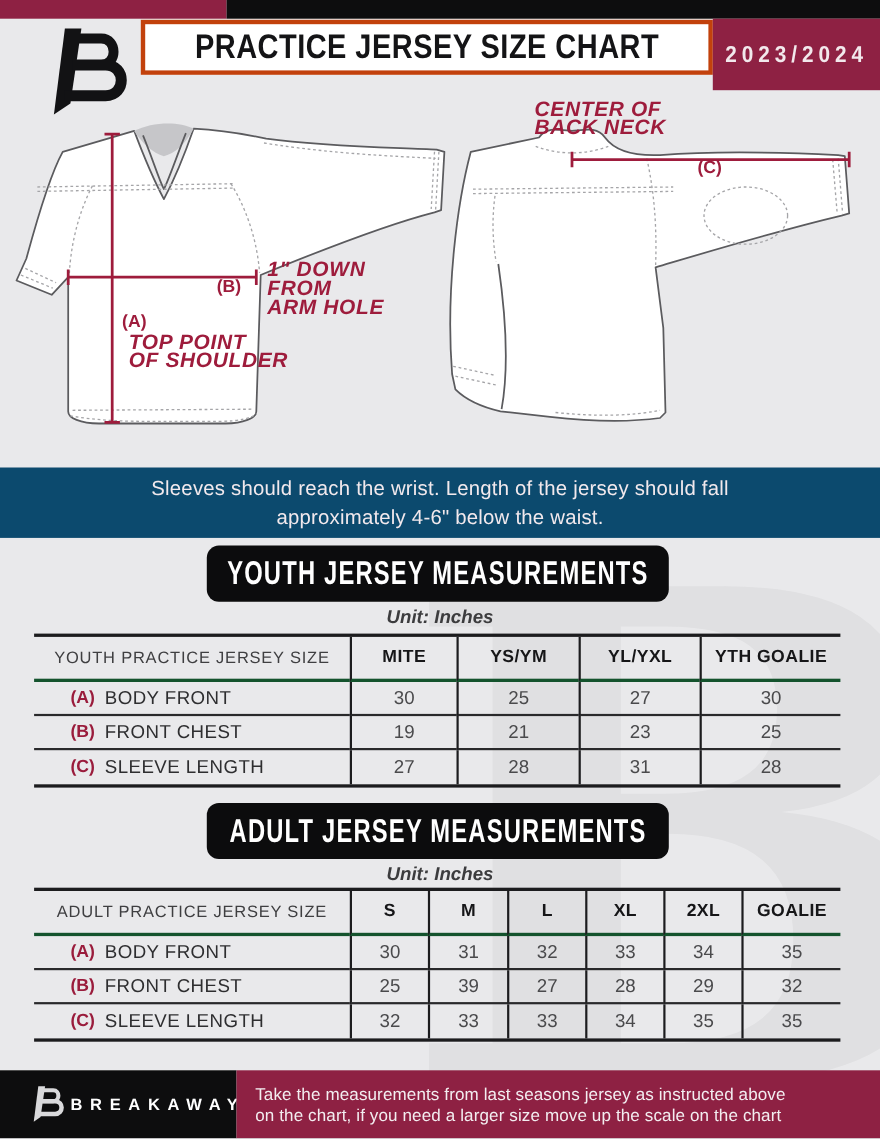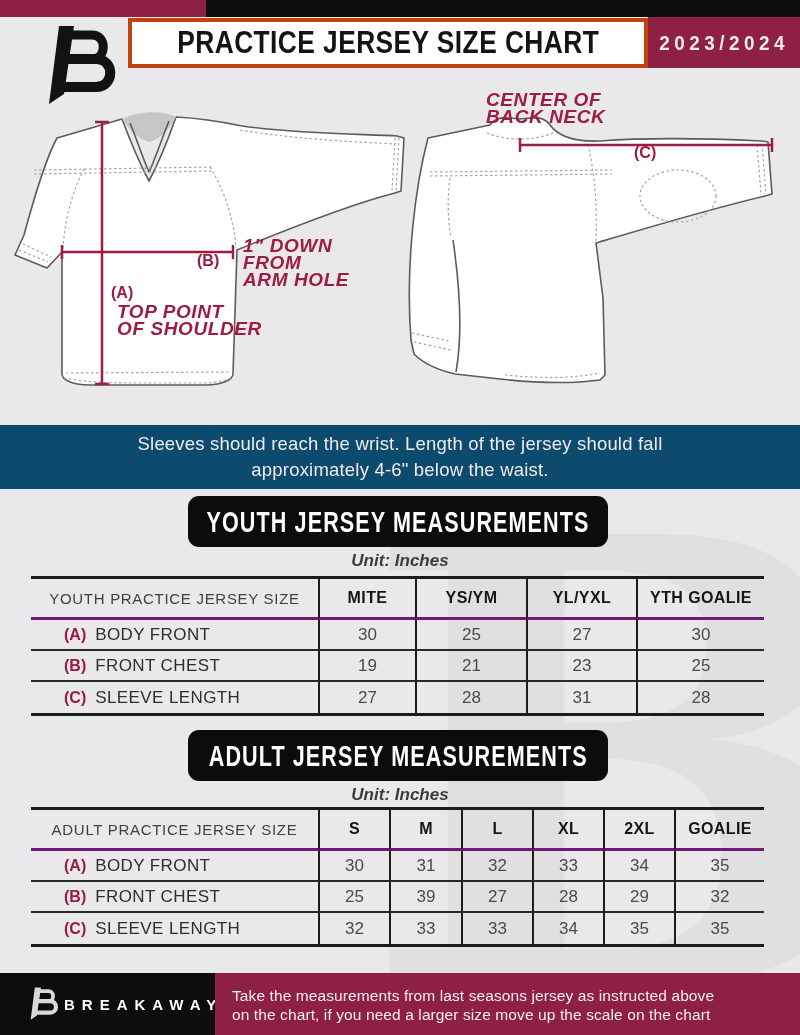--- a/index.html
+++ b/index.html
@@ -15,21 +15,21 @@
   .title-box {
     position:absolute; left:128px; top:18px; width:520px; height:50px;
     background:#ffffff; border:4px solid #c2410c;
     display:flex; align-items:center; justify-content:center;
   }
   .title-box span {
     font-size:31px; font-weight:800; color:#141416; letter-spacing:.5px;
     white-space:nowrap; transform:scaleX(.85);
   }
   .year-box {
-    position:absolute; left:648px; top:17px; width:152px; height:51px;
+    position:absolute; left:648px; top:17px; width:152px; height:65px;
     background:#8E2143; display:flex; align-items:center; justify-content:center;
   }
   .year-box span {
     color:#F2E8EC; font-size:21px; font-weight:700; letter-spacing:5px;
     white-space:nowrap; transform:scaleX(.9);
   }
   .logo-top { position:absolute; left:28px; top:20px; }
   .logo-foot { position:absolute; left:22px; top:12px; }
   
   .diagram { position:absolute; left:0; top:88px; width:800px; height:335px; }
@@ -63,21 +63,21 @@
   
   .tbl {
     position:absolute; left:31px; width:733px; display:grid;
     grid-template-rows:41px 31px 31px 31px;
     border-top:3px solid #1c1c1e; border-bottom:3px solid #1c1c1e;
   }
   #tbl-youth { top:576px; grid-template-columns:287px 97px 111px 110px 128px; }
   #tbl-adult { top:807px; grid-template-columns:287px 71px 72px 71px 71px 71px 90px; }
   .cell { display:flex; align-items:center; justify-content:center; }
   .cell.bl { border-left:2px solid #1c1c1e; }
-  .cell.hb { border-bottom:3px solid #701a75; }
+  .cell.hb { border-bottom:3px solid #14532d; }
   .cell.rb { border-bottom:2px solid #29292b; }
   .cell.row-label { justify-content:flex-start; padding-left:33px; gap:9px; }
   .col-label-h { color:#3f3f41; font-size:15px; font-weight:500; letter-spacing:.7px; }
   .size-h { font-weight:700; font-size:16px; color:#161618; letter-spacing:.4px; }
   .val { font-size:17px; color:#4a4a4c; }
   .rk { color:#9A1C3C; font-weight:800; font-size:16px; }
   .rl { color:#2e2e30; font-size:17px; font-weight:500; letter-spacing:.4px; }
   
   .foot-black {
     position:absolute; left:0; top:973px; width:215px; height:62px; background:#0d0d0e;

